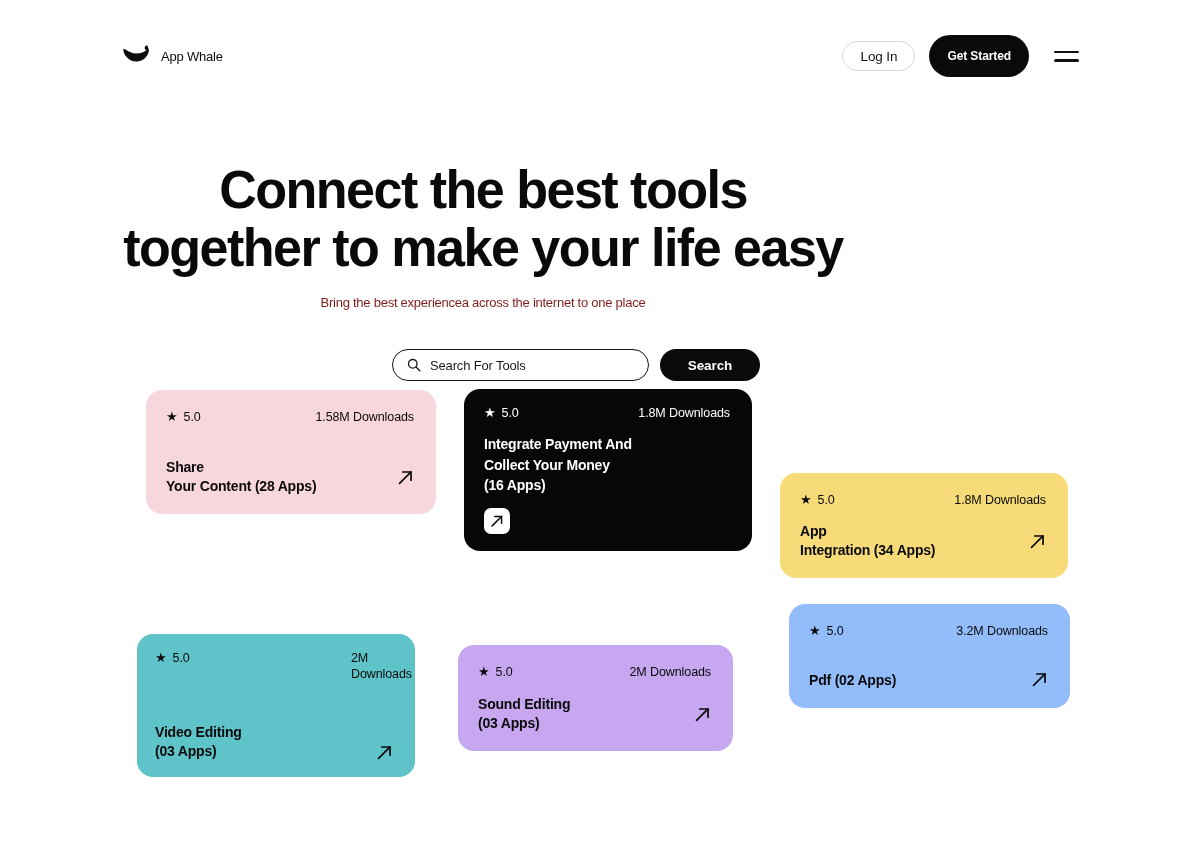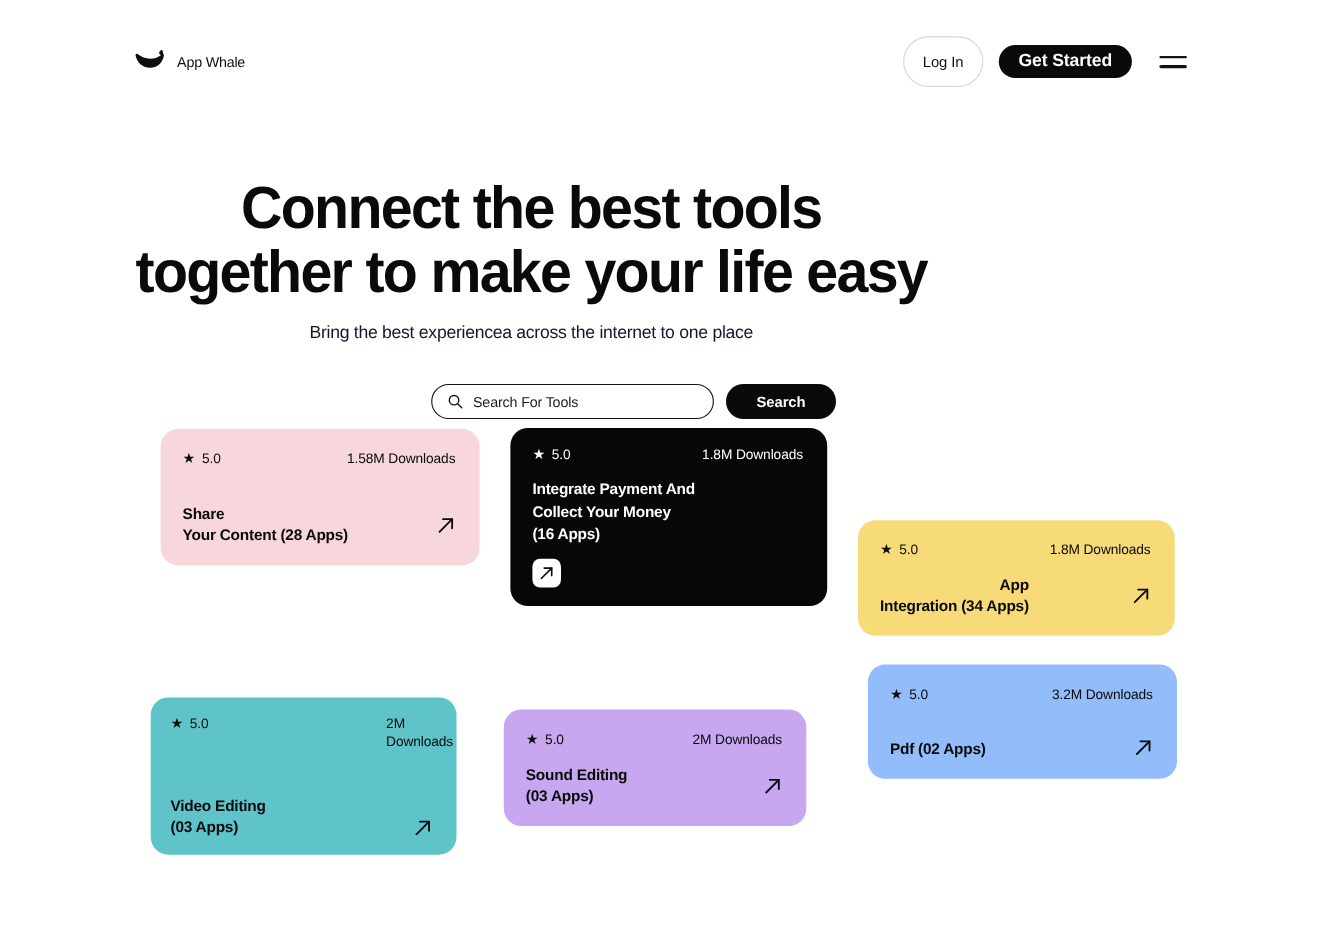--- a/index.html
+++ b/index.html
@@ -53,46 +53,46 @@
     line-height: 1;
   }
 
   .header-actions {
     display: flex;
     align-items: center;
     gap: 14px;
   }
 
   .btn-login {
-    height: 46px;
+    height: 30px;
     padding: 0 17px;
     border-radius: 999px;
     border: 1px solid #d6d6d6;
     background: #ffffff;
     color: #111111;
     font-family: inherit;
     font-size: 13.5px;
     font-weight: 500;
     letter-spacing: -0.1px;
     cursor: pointer;
     display: inline-flex;
     align-items: center;
     justify-content: center;
     white-space: nowrap;
   }
 
   .btn-getstarted {
-    height: 30px;
+    height: 42px;
     padding: 0 18px;
     border-radius: 999px;
     border: none;
     background: #0a0a0a;
     color: #ffffff;
     font-family: inherit;
-    font-size: 16px;
+    font-size: 12px;
     font-weight: 600;
     letter-spacing: -0.1px;
     cursor: pointer;
     display: inline-flex;
     align-items: center;
     justify-content: center;
     white-space: nowrap;
   }
 
   .menu-btn {
@@ -130,25 +130,25 @@
     font-weight: 700;
     line-height: 58px;
     letter-spacing: -1.6px;
     color: #0a0a0a;
     transform: scaleX(0.965);
     transform-origin: center top;
   }
 
   .hero-sub {
     margin-top: 15px;
-    font-size: 16px;
+    font-size: 13px;
     font-weight: 400;
     line-height: 24px;
     letter-spacing: -0.25px;
-    color: #0f172a;
+    color: #7f1d1d;
   }
 
   
   .search-row {
     position: absolute;
     top: 349px;
     left: 0;
     width: 1152px;
     display: flex;
     justify-content: center;
@@ -294,21 +294,21 @@
     justify-content: center;
     margin-top: auto;
   }
   .arrow-chip svg { width: 14px; height: 14px; display: block; }
 
   #card-integration {
     left: 780px; top: 473px;
     width: 288px; height: 105px;
     background: #F7DB78;
   }
-  #card-integration .card-bottom { align-items: center; text-align: right; }
+  #card-integration .card-bottom { align-items: center; }
 
   #card-pdf {
     left: 789px; top: 604px;
     width: 281px; height: 104px;
     background: #93BDFA;
   }
   #card-pdf .card-bottom { align-items: flex-start; }
 
   #card-video {
     left: 137px; top: 634px;

